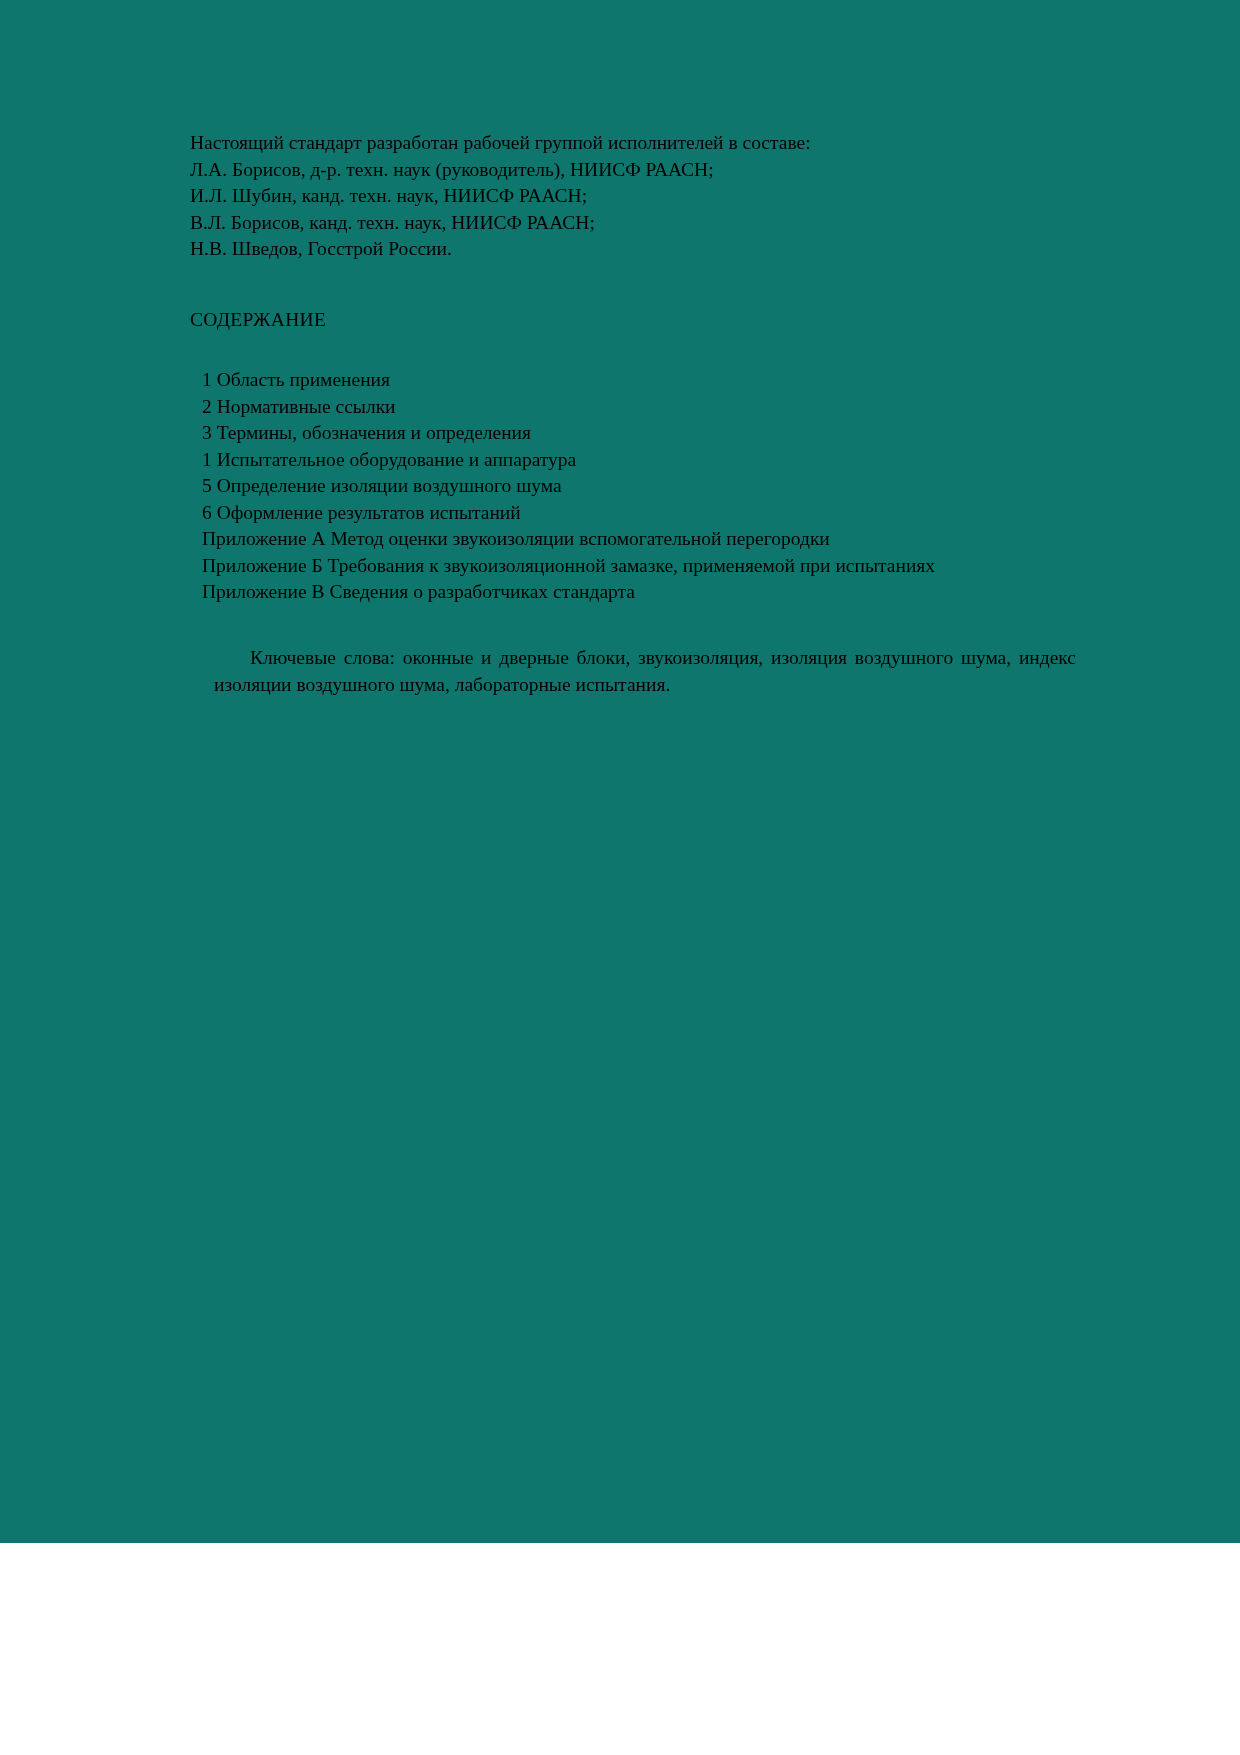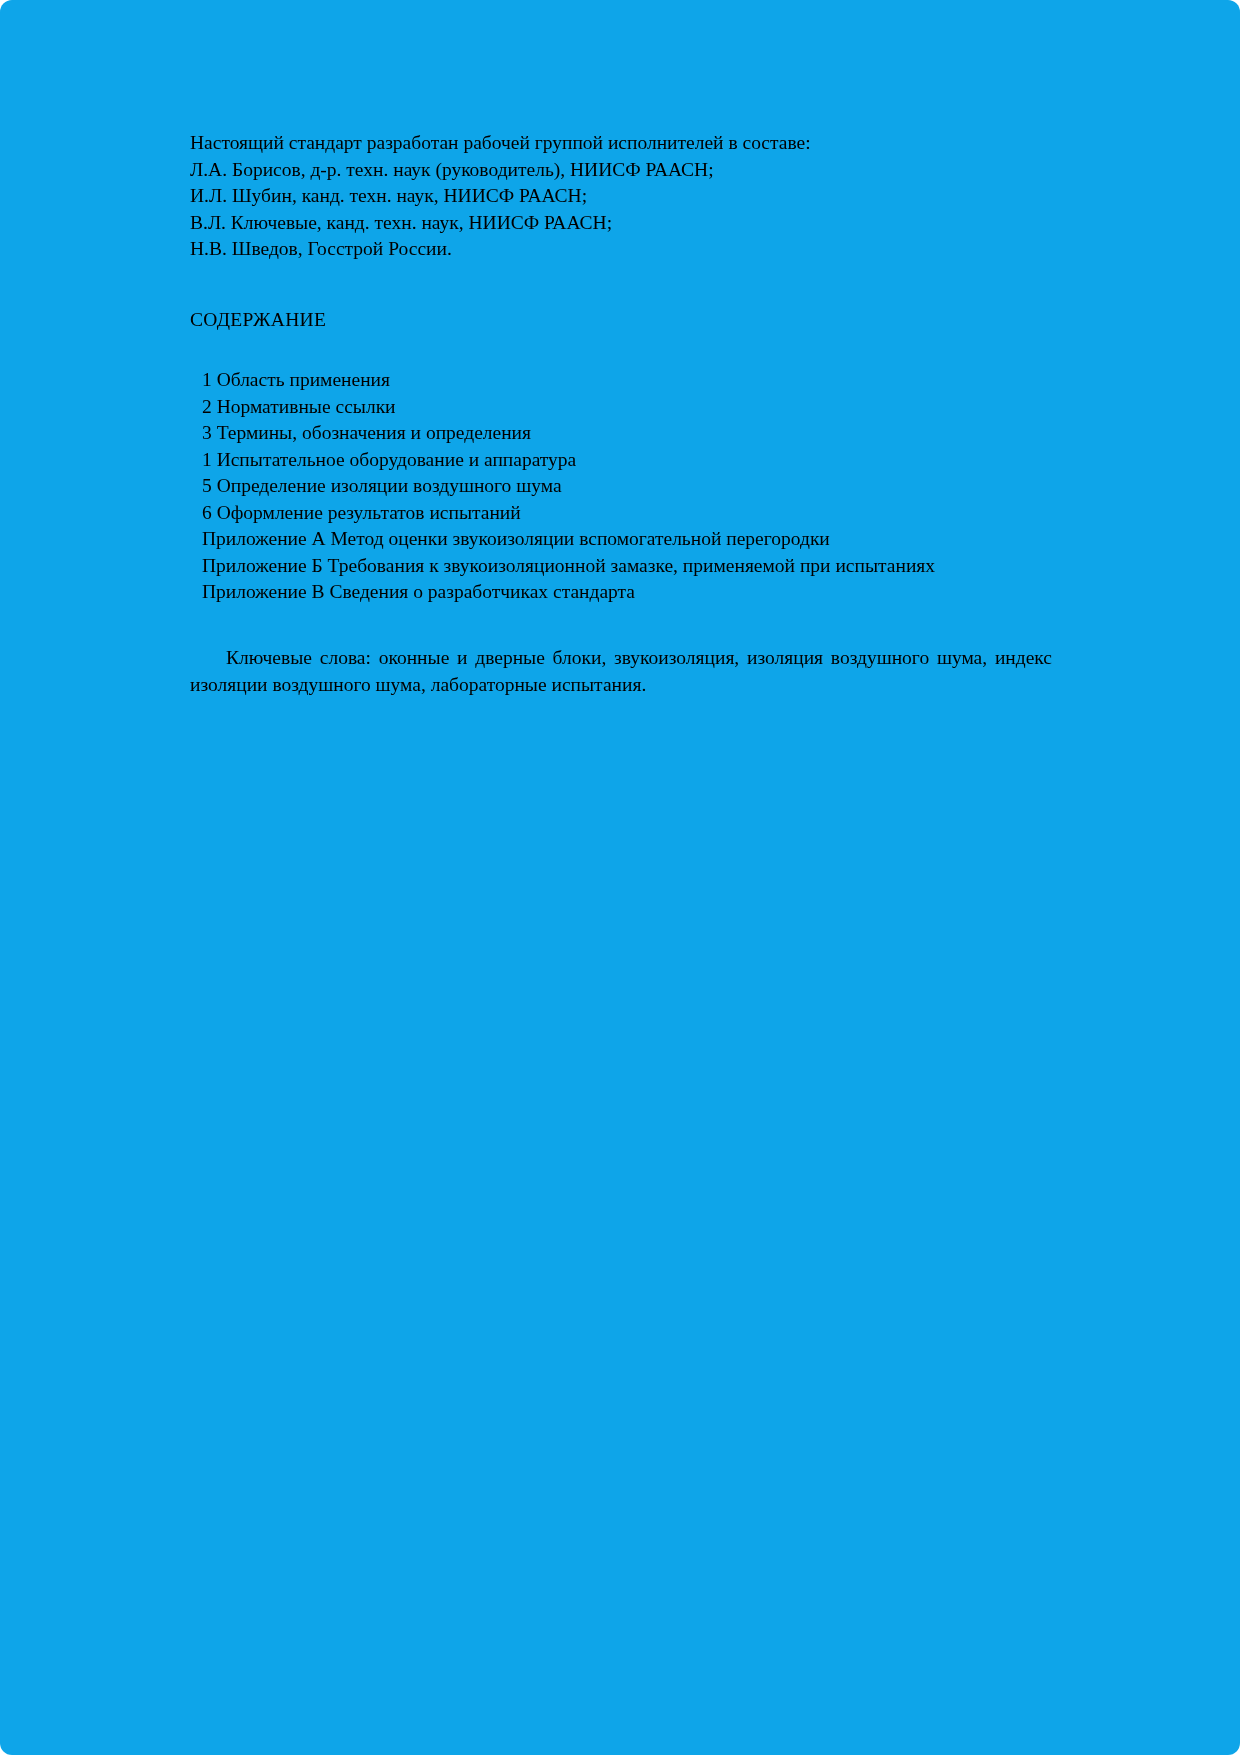--- a/index.html
+++ b/index.html
@@ -13,24 +13,23 @@
     position: relative;
     font-family: "Liberation Serif", "DejaVu Serif", serif;
     color: #000000;
     -webkit-font-smoothing: antialiased;
   }
   .page {
     position: absolute;
     left: 0;
     top: 0;
     width: 1240px;
-    height: 1755px;
-    background: #0ea5e9;
+    height: 1543px;
+    background: #0f766e;
     overflow: hidden;
-    border-radius: 12px;
   }
   .content {
     position: absolute;
     left: 190px;
     top: 130px;
     width: 862px;
   }
   .line {
     font-size: 19.5px;
     line-height: 26.5px;
@@ -62,33 +61,34 @@
   }
   .spacer-3 {
     height: 26px;
   }
   .keywords {
     font-size: 19.5px;
     line-height: 27px;
     text-align: justify;
     text-indent: 36px;
     width: 862px;
+    margin-left: 24px;
   }
 </style>
 </head>
 <body>
 
 <div class="page">
   <div class="content">
 
     <div class="block-developers">
       <div class="line">Настоящий стандарт разработан рабочей группой исполнителей в составе:</div>
       <div class="line">Л.А. Борисов, д-р. техн. наук (руководитель), НИИСФ РААСН;</div>
       <div class="line">И.Л. Шубин, канд. техн. наук, НИИСФ РААСН;</div>
-      <div class="line">В.Л. Ключевые, канд. техн. наук, НИИСФ РААСН;</div>
+      <div class="line">В.Л. Борисов, канд. техн. наук, НИИСФ РААСН;</div>
       <div class="line">Н.В. Шведов, Госстрой России.</div>
     </div>
 
     <div class="spacer-1"></div>
 
     <div class="toc-heading">СОДЕРЖАНИЕ</div>
 
     <div class="spacer-2"></div>
 
     <ul class="toc-list">

